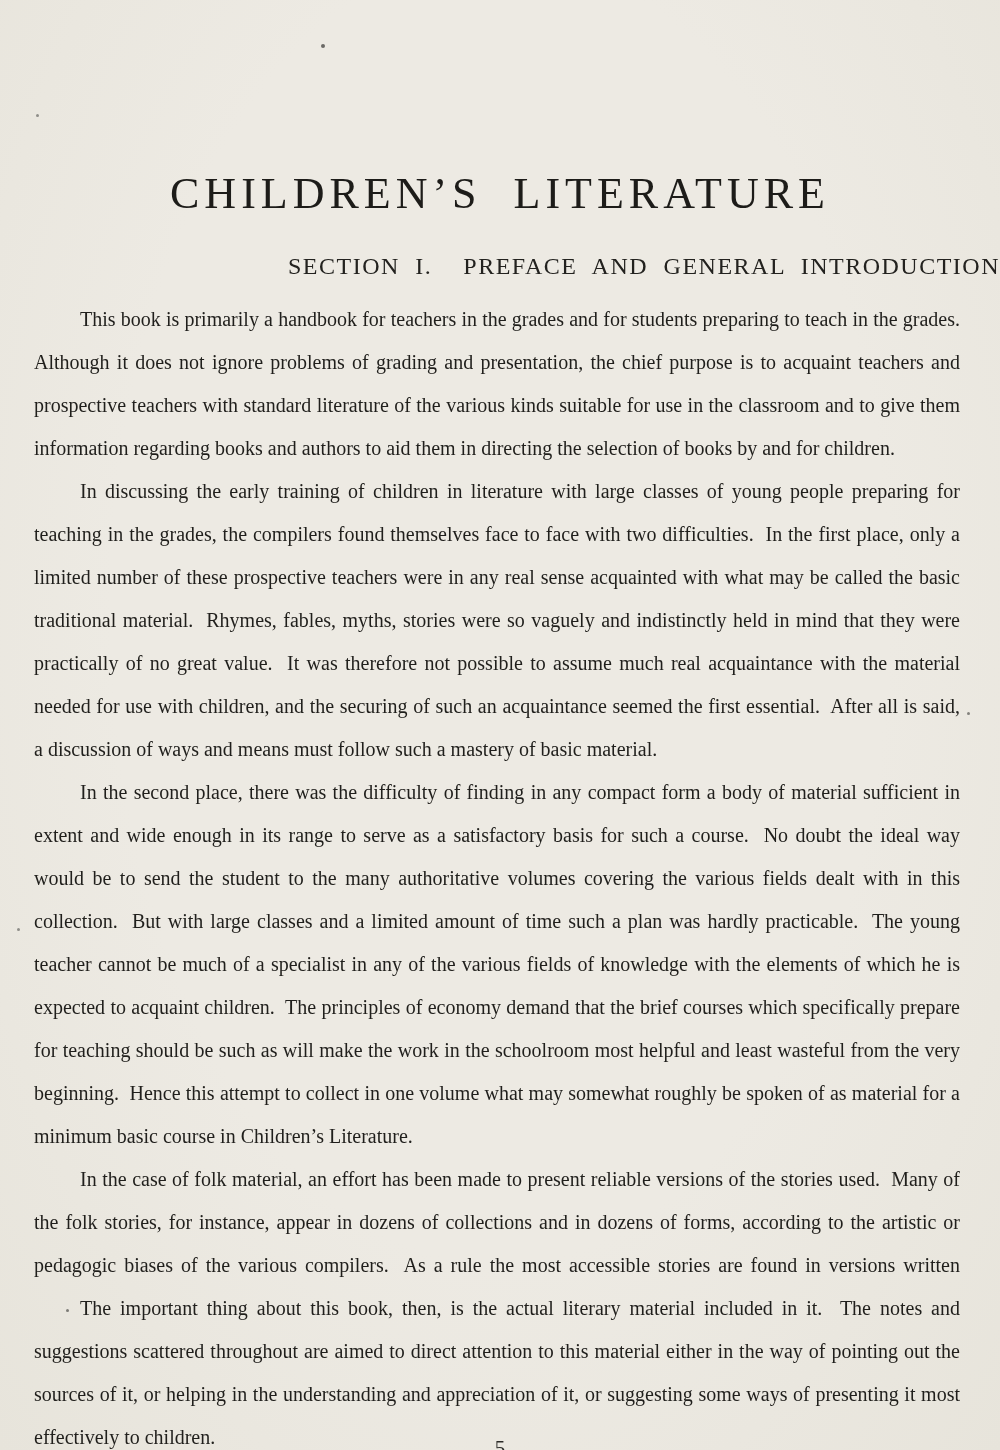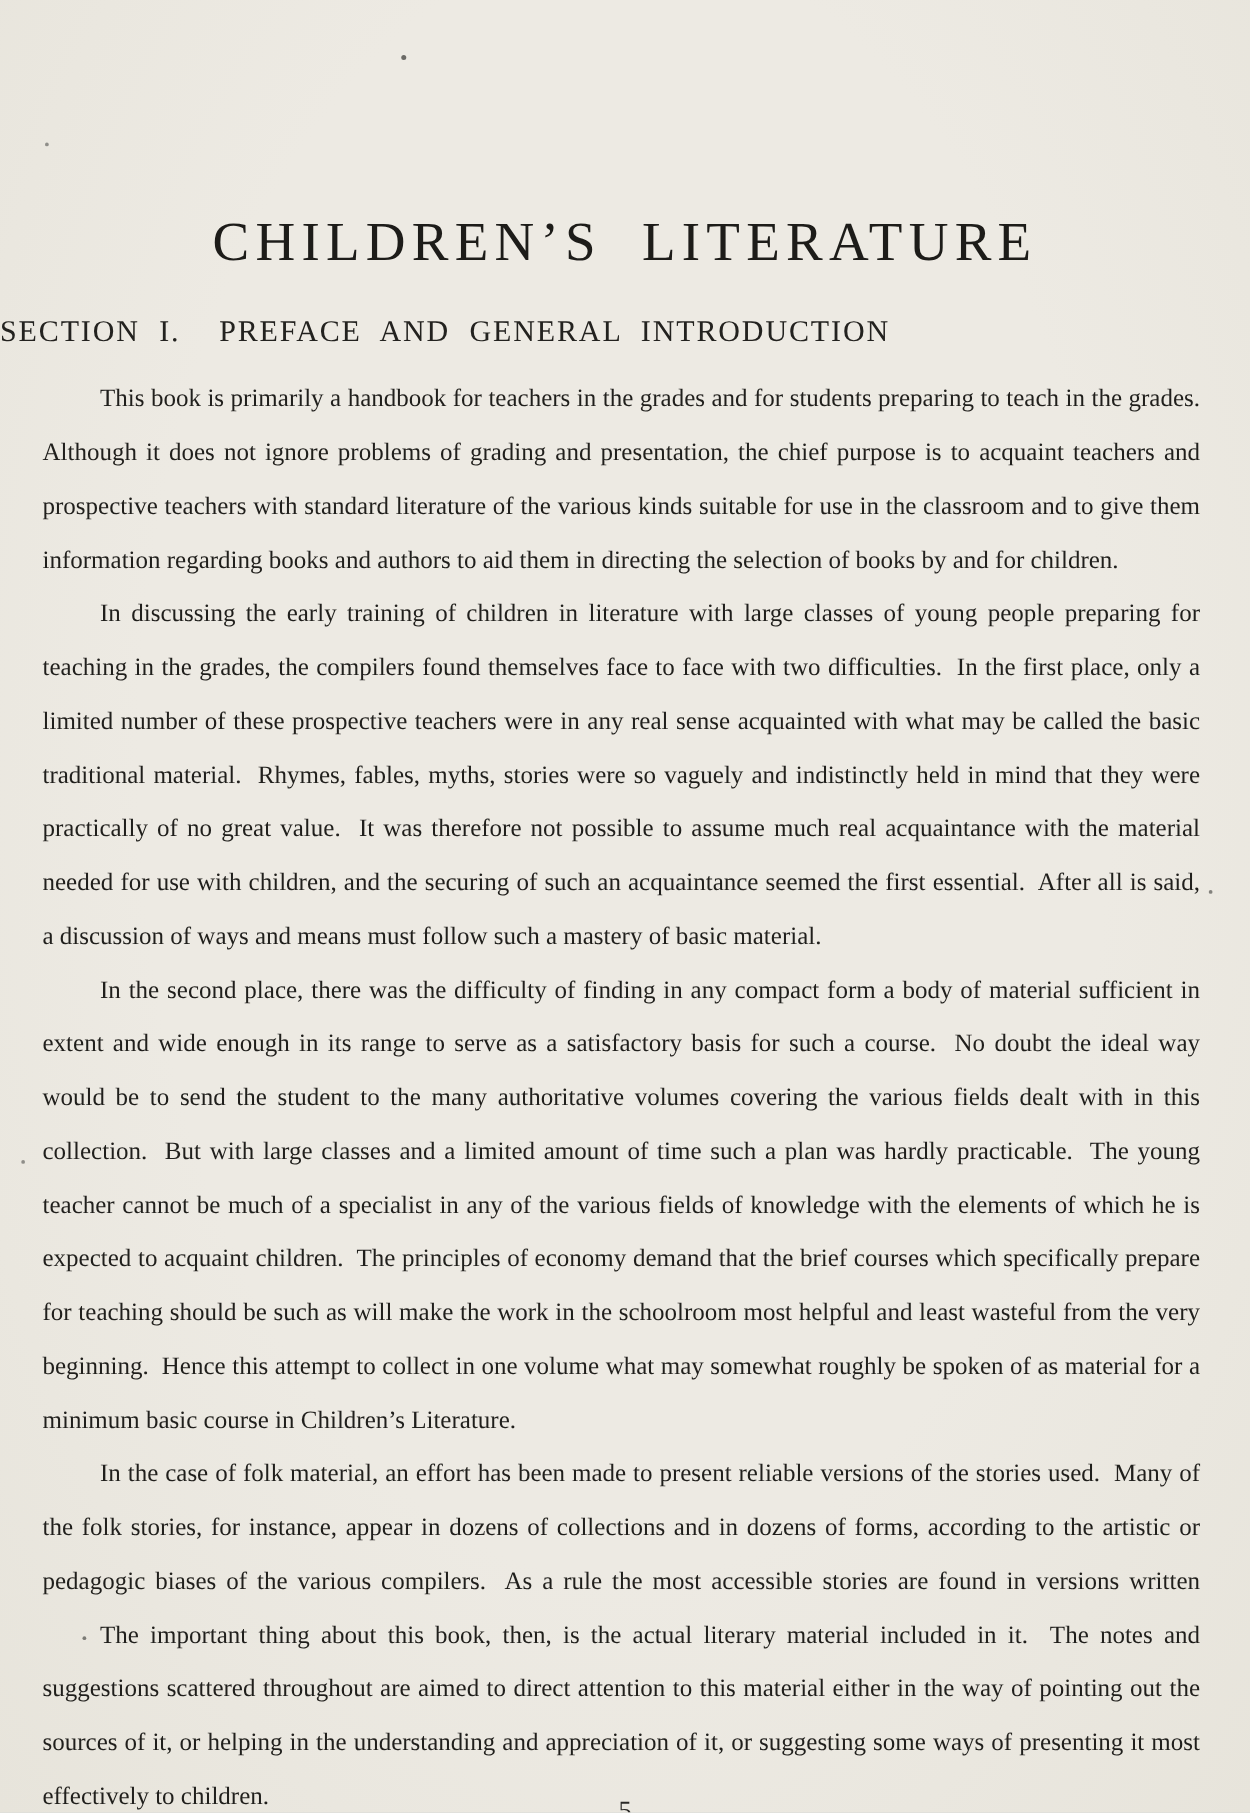--- a/index.html
+++ b/index.html
@@ -19,21 +19,21 @@
     margin-top: 168px;
     text-align: center;
     font-size: 44px;
     font-weight: 400;
     letter-spacing: 5px;
     word-spacing: 16px;
     color: #1d1c19;
   }
   .section-heading {
     margin-top: 34px;
-    text-align: left;
+    text-align: right;
     font-size: 24px;
     font-weight: 400;
     letter-spacing: 1.5px;
     word-spacing: 8px;
     color: #23221f;
   }
   .subheading {
     margin-top: 16px;
     text-align: center;
     font-size: 18px;

